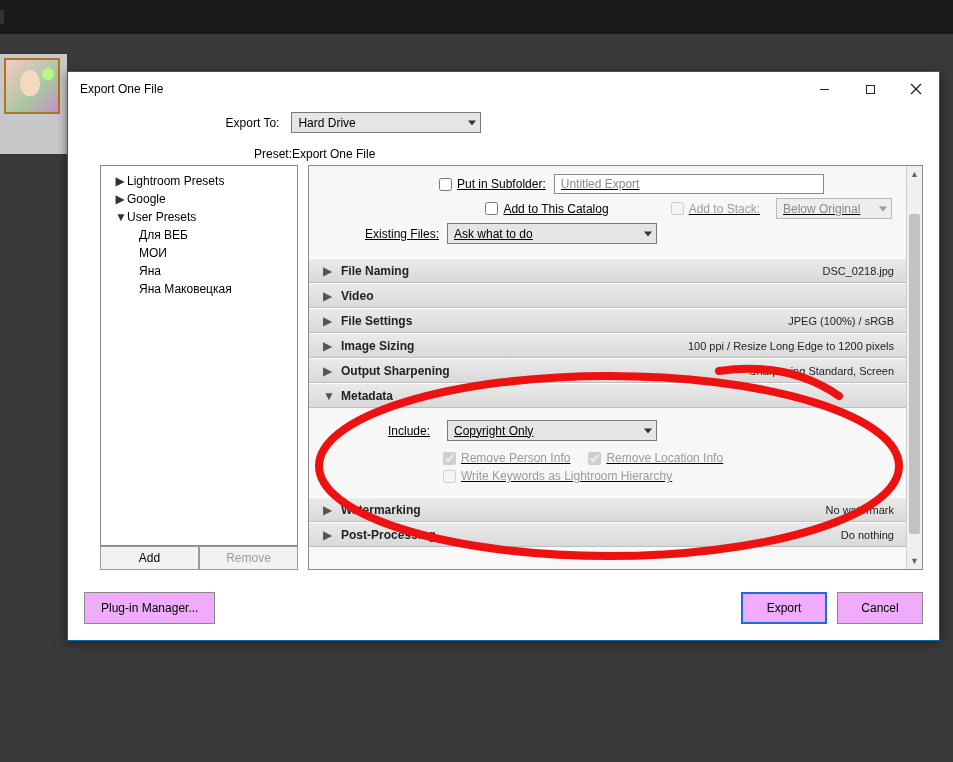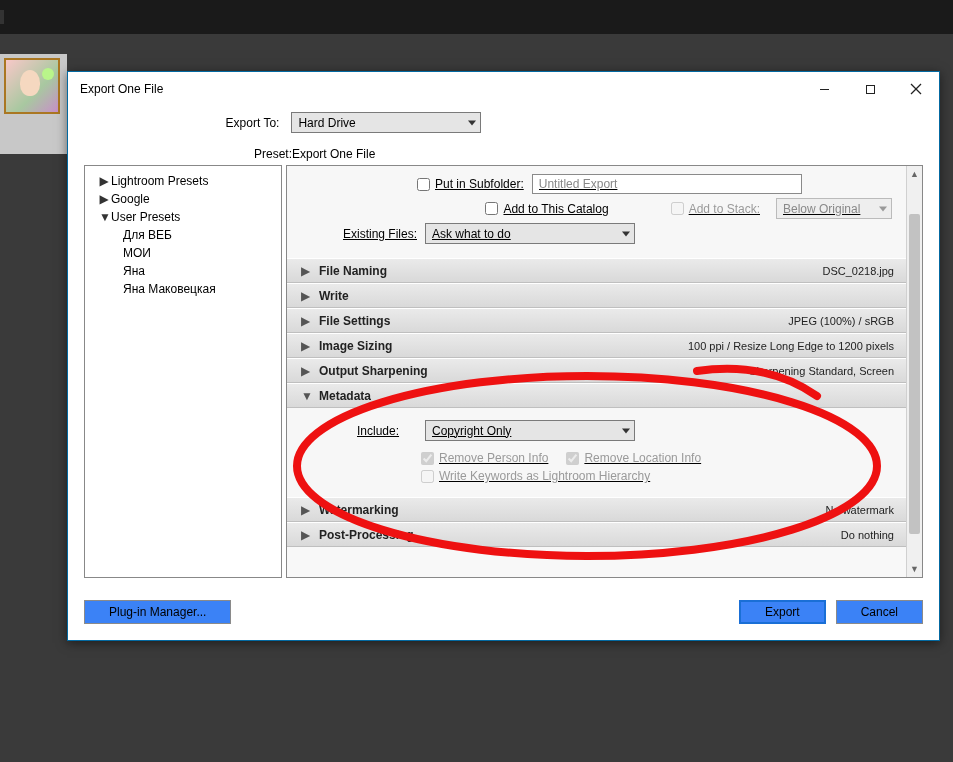--- a/index.html
+++ b/index.html
@@ -82,21 +82,21 @@
     position:absolute;right:4px;top:50%;transform:translateY(-50%);
     width:0;height:0;border-left:4px solid transparent;border-right:4px solid transparent;border-top:5px solid #333;
   }
   .combo.exportto{width:190px;}
 
   .section-labels{display:flex;padding:0 16px 4px 16px;}
   .section-labels .left{width:208px;text-align:right;}
   .section-labels span{font-size:12px;}
 
   .body{
-    flex:1;display:flex;padding:0 16px 10px 16px;gap:4px;position:relative;
+    flex:1;display:flex;padding:0 16px 10px 32px;gap:10px;position:relative;
   }
   .preset-col{width:198px;display:flex;flex-direction:column;}
   .preset-list{
     flex:1;border:1px solid #888;background:#fff;font-size:12px;overflow:auto;
     padding:6px 0 0 0;
   }
   .preset-list .tree-item{padding:2px 10px 2px 14px;white-space:nowrap;}
   .preset-list .sub{padding-left:38px;}
   .tri{display:inline-block;width:10px;text-align:center;margin-right:2px;color:#333;}
   .preset-btns{display:flex;}
@@ -140,22 +140,22 @@
   .txt{
     border:1px solid #8a8a8a;background:#fff;height:20px;padding:0 6px;font-size:12px;color:#888;
   }
   .combo.gray{color:#888;border-color:#bbb;background:#eee;}
   .combo.gray .chev{border-top-color:#999;}
 
   .bottom{
     display:flex;justify-content:space-between;align-items:center;padding:12px 16px 16px 16px;
   }
   .btn{
-    min-width:86px;height:24px;border:1px solid #8a8a8a;background:#3b82f6;
-    display:inline-flex;align-items:center;justify-content:center;padding:0 24px;font-size:12px;
+    min-width:86px;height:32px;border:1px solid #8a8a8a;background:#f0abfc;
+    display:inline-flex;align-items:center;justify-content:center;padding:0 16px;font-size:12px;
   }
   .btn.primary{border:2px solid #1a6fd6;}
   .rbtns{display:flex;gap:10px;}
 
   
   .anno{
     position:absolute;pointer-events:none;z-index:20;
   }
   .anno svg{overflow:visible;}
 </style>
@@ -212,20 +212,24 @@
     <div class="preset-col">
       <div class="preset-list">
         <div class="tree-item"><span class="tri">▶</span><span>Lightroom Presets</span></div>
         <div class="tree-item"><span class="tri">▶</span><span>Google</span></div>
         <div class="tree-item"><span class="tri">▼</span><span>User Presets</span></div>
         <div class="tree-item sub"><span>Для ВЕБ</span></div>
         <div class="tree-item sub"><span>МОИ</span></div>
         <div class="tree-item sub"><span>Яна</span></div>
         <div class="tree-item sub"><span>Яна Маковецкая</span></div>
       </div>
+      <div class="preset-btns">
+        <div class="pbtn">Add</div>
+        <div class="pbtn disabled">Remove</div>
+      </div>
     </div>
 
     <div class="right-col">
       <div class="scrollzone">
         <div class="right-inner">
 
           <div class="panel-body" style="padding-top:4px;">
             <div class="row" style="justify-content:flex-start;padding-left:116px;">
               <label class="chk">
                 <input type="checkbox" style="">
@@ -254,42 +258,42 @@
                 <span class="chev"></span>
               </div>
             </div>
           </div>
 
           <div class="panel-header">
             <span><span class="arrow">▶</span><span>File Naming</span></span>
             <span class="summary">DSC_0218.jpg</span>
           </div>
           <div class="panel-header">
-            <span><span class="arrow">▶</span><span>Write</span></span>
+            <span><span class="arrow">▶</span><span>Video</span></span>
             <span class="summary"></span>
           </div>
           <div class="panel-header">
             <span><span class="arrow">▶</span><span>File Settings</span></span>
             <span class="summary">JPEG (100%) / sRGB</span>
           </div>
           <div class="panel-header">
             <span><span class="arrow">▶</span><span>Image Sizing</span></span>
             <span class="summary">100 ppi / Resize Long Edge to 1200 pixels</span>
           </div>
           <div class="panel-header">
             <span><span class="arrow">▶</span><span>Output Sharpening</span></span>
             <span class="summary">Sharpening Standard, Screen</span>
           </div>
           <div class="panel-header">
             <span><span class="arrow">▼</span><span>Metadata</span></span>
             <span class="summary"></span>
           </div>
           <div class="panel-body">
             <div class="row" style="padding-left:56px;">
-              <span class="lbl" style="width:60px;text-align:left;">Include:</span>
+              <span class="lbl" style="width:60px;text-align:center;">Include:</span>
               <div class="combo" style="width:210px;">
                 <span>Copyright Only</span>
                 <span class="chev"></span>
               </div>
             </div>
             <div class="row" style="padding-left:120px;margin-top:10px;">
               <label class="chk dis">
                 <input type="checkbox" checked="" disabled="" style="">
                 <span>Remove Person Info</span>
               </label>

